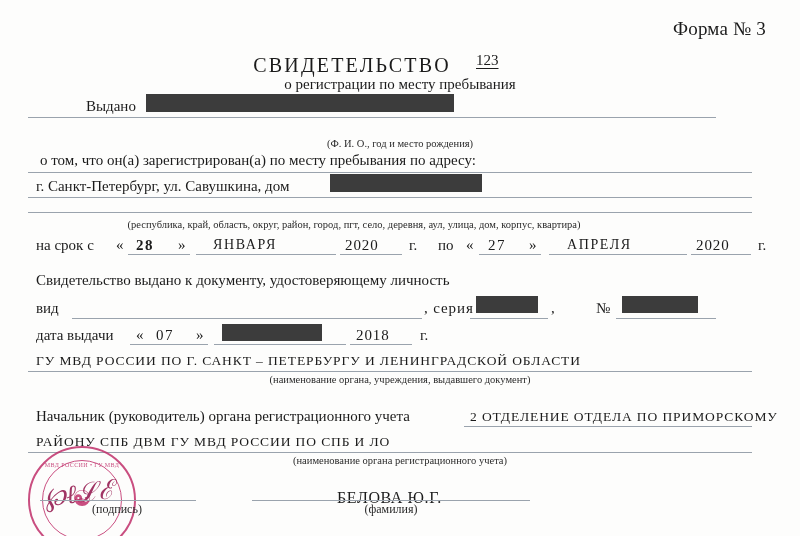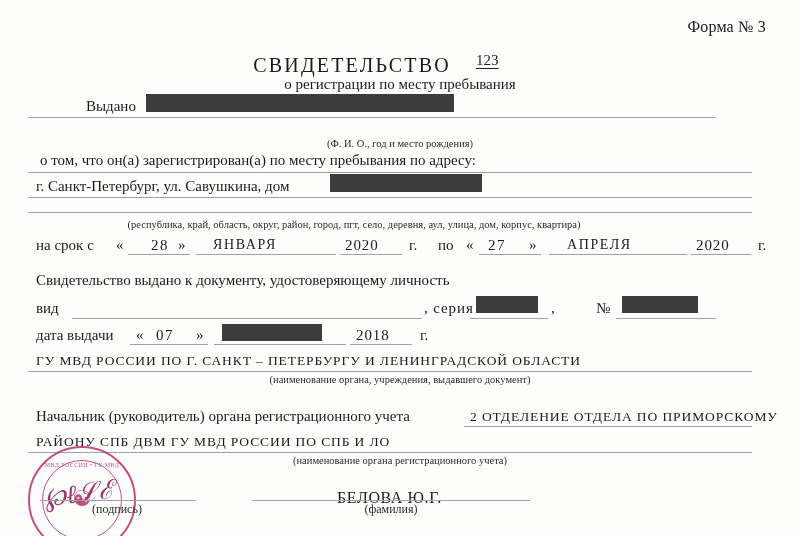--- a/index.html
+++ b/index.html
@@ -13,21 +13,21 @@
     height: 536px;
     background: #fdfdfc;
     font-family: "Liberation Serif", serif;
     color: #1b1b1b;
     overflow: hidden;
   }
   .form-no {
     position: absolute;
     top: 18px;
     right: 34px;
-    font-size: 16px;
+    font-size: 19px;
     letter-spacing: 0.2px;
   }
   .title-block {
     position: absolute;
     top: 54px;
     left: 0;
     width: 704px;
     text-align: center;
   }
   .title-main {
@@ -162,21 +162,21 @@
   <div class="line" style="left:28px; top:172px; width:724px;"></div>
 
   <div class="row" style="left:36px; top:178px;">г. Санкт-Петербург, ул. Савушкина, дом</div>
   <div class="redact" style="left:330px; top:174px; width:152px; height:18px;"></div>
   <div class="line" style="left:28px; top:197px; width:724px;"></div>
   <div class="line" style="left:28px; top:212px; width:724px;"></div>
   <div class="caption" style="top:219px; width:708px;">(республика, край, область, округ, район, город, пгт, село, деревня, аул, улица, дом, корпус, квартира)</div>
 
   <div class="row" style="left:36px; top:237px;">на срок с</div>
   <div class="row" style="left:116px; top:237px;">«</div>
-  <div class="row sp-wide" style="left:151px; top:237px;">28</div>
+  <div class="row sp-wide" style="left:136px; top:237px;font-weight:bold;">28</div>
   <div class="row" style="left:178px; top:237px;">»</div>
   <div class="line" style="left:128px; top:254px; width:62px;"></div>
   <div class="row sp-wide" style="left:213px; top:237px; font-size:14px;">ЯНВАРЯ</div>
   <div class="line" style="left:196px; top:254px; width:140px;"></div>
   <div class="row sp-mid" style="left:345px; top:237px;">2020</div>
   <div class="line" style="left:340px; top:254px; width:62px;"></div>
   <div class="row" style="left:409px; top:237px;">г.</div>
   <div class="row" style="left:438px; top:237px;">по</div>
   <div class="row" style="left:466px; top:237px;">«</div>
   <div class="row sp-wide" style="left:488px; top:237px;">27</div>

